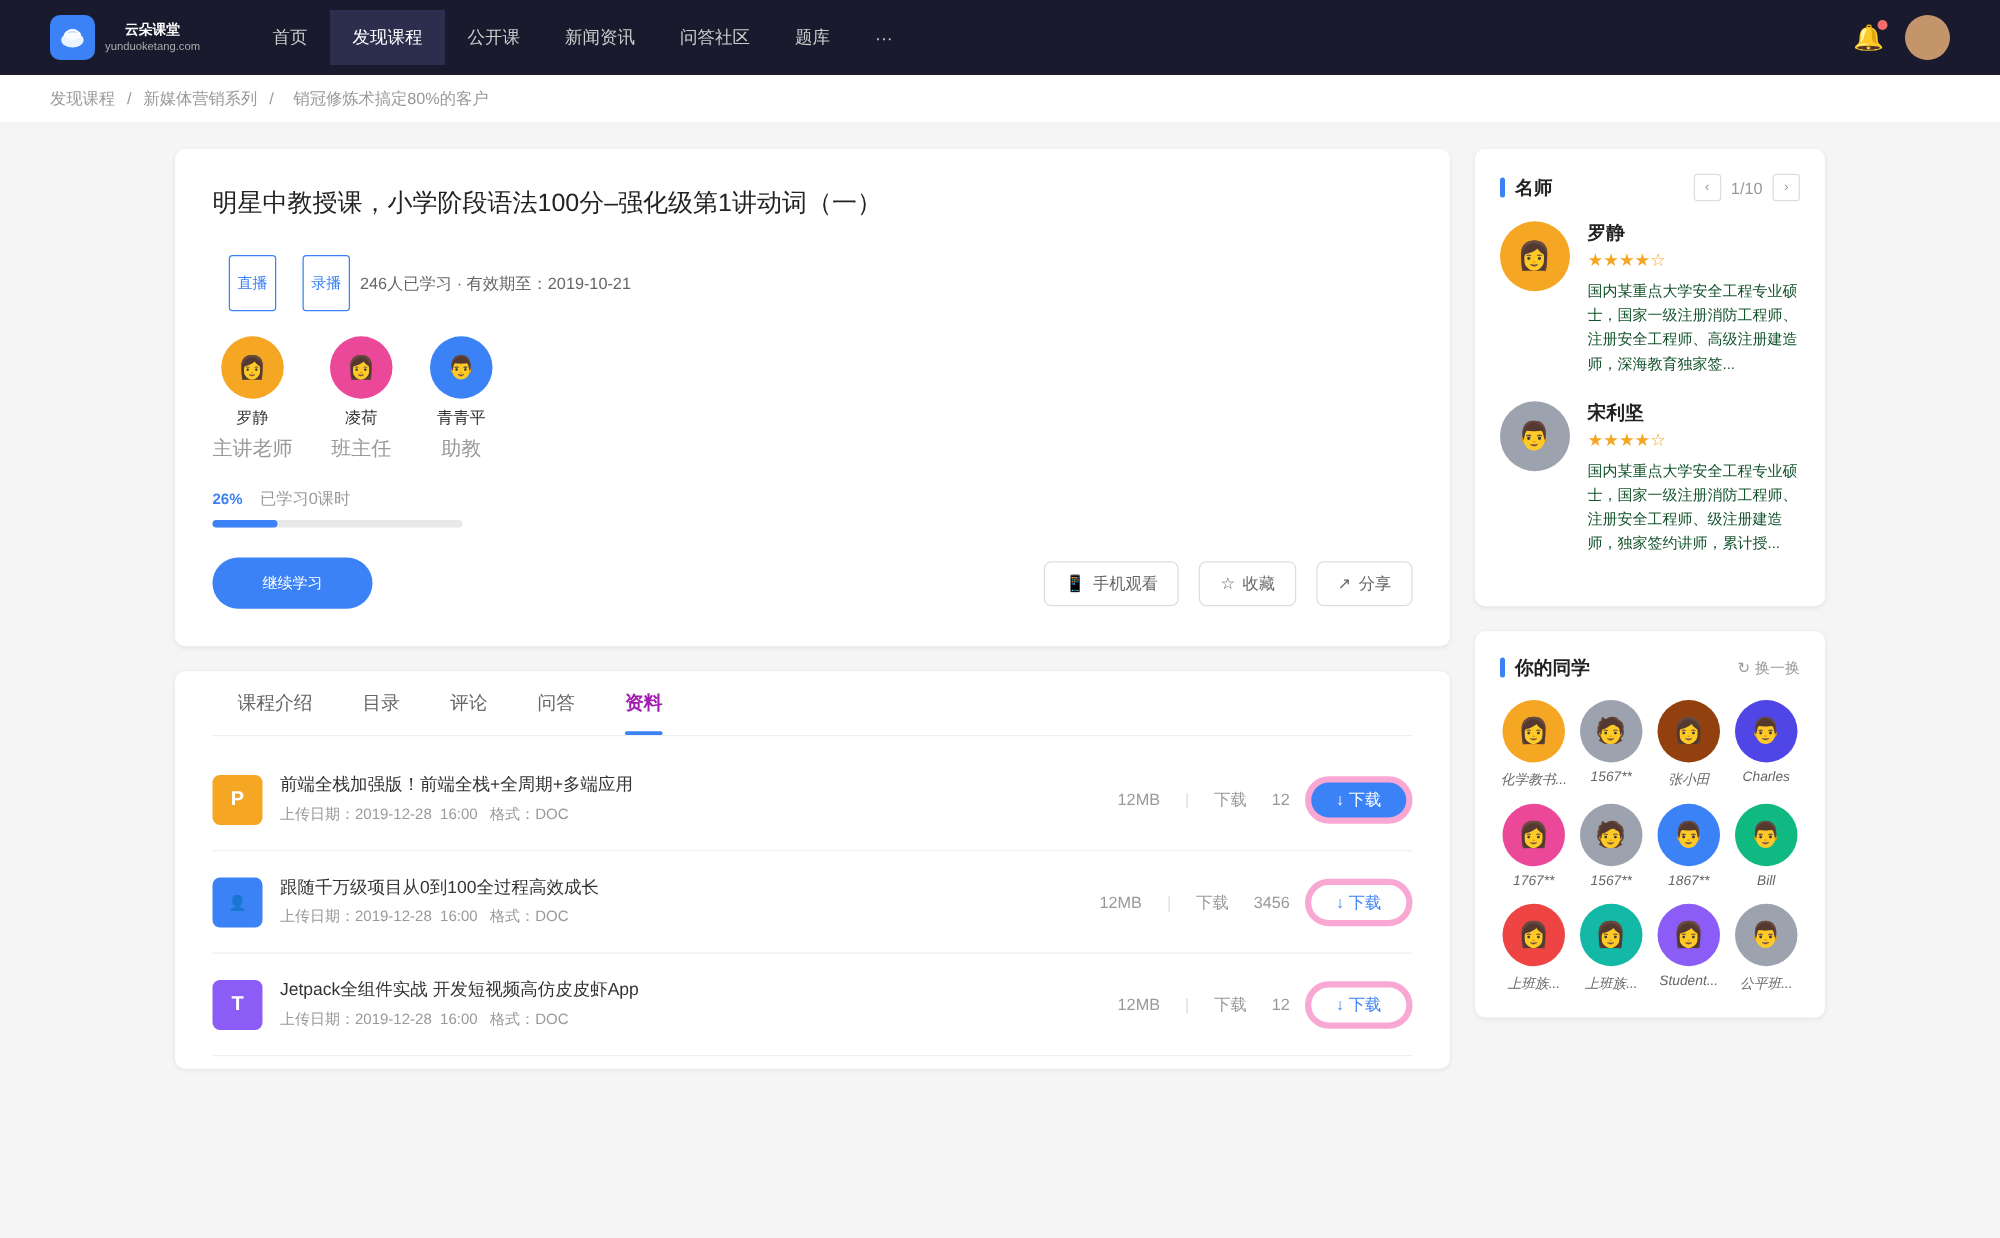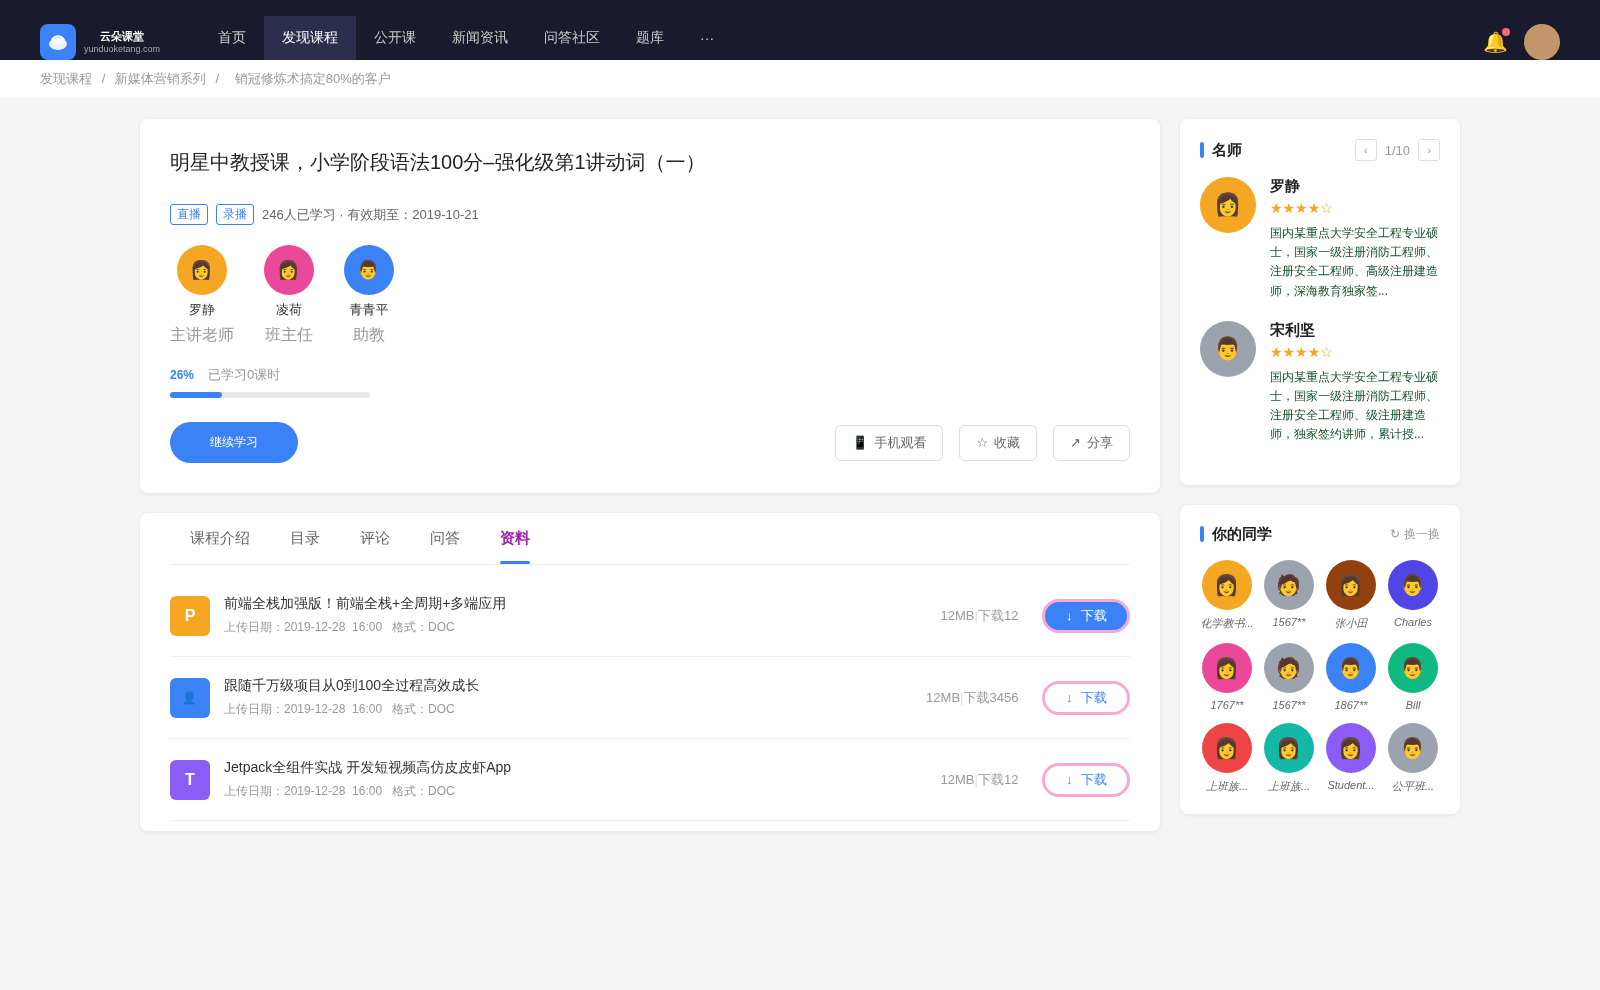--- a/index.html
+++ b/index.html
@@ -1,19 +1,19 @@
 <!DOCTYPE html>
 <html><head>
   <meta charset="utf-8">
   <style>
     * { box-sizing: border-box; margin: 0; padding: 0; }
     body { font-family: -apple-system, BlinkMacSystemFont, 'PingFang SC', 'Microsoft YaHei', sans-serif; background: #f5f5f5; font-size: 14px; color: #333; }
 
     
-    .navbar { background: #1a1a2e; display: flex; align-items: flex-end; height: 60px; padding: 0 40px; }
+    .navbar { background: #1a1a2e; display: flex; align-items: center; height: 60px; padding: 0 40px; }
     .logo-area { display: flex; align-items: center; margin-right: 40px; }
     .logo-box { background: #3b82f6; border-radius: 8px; width: 36px; height: 36px; display: flex; align-items: center; justify-content: center; margin-right: 8px; }
     .logo-text { color: #fff; font-size: 11px; font-weight: bold; line-height: 1.2; text-align: center; }
     .logo-sub { color: #aaa; font-size: 9px; }
     .nav-items { display: flex; gap: 0; flex: 1; }
     .nav-item { color: #ccc; padding: 0 18px; height: 44px; display: flex; align-items: center; cursor: pointer; font-size: 14px; }
     .nav-item.active { background: #2d2d4e; color: #fff; }
     .nav-right { display: flex; align-items: center; gap: 16px; margin-left: auto; }
     .bell-icon { color: #fff; font-size: 20px; position: relative; cursor: pointer; }
     .bell-dot { position: absolute; top: -2px; right: -2px; width: 8px; height: 8px; background: #f56c6c; border-radius: 50%; }
@@ -26,21 +26,21 @@
 
     
     .main-layout { display: flex; gap: 20px; padding: 20px 40px; max-width: 1400px; margin: 0 auto; }
     .content-area { flex: 1; }
     .sidebar { width: 280px; flex-shrink: 0; }
 
     
     .course-card { background: #fff; border-radius: 8px; padding: 30px; margin-bottom: 20px; box-shadow: 0 1px 4px rgba(0,0,0,0.08); }
     .course-title { font-size: 20px; font-weight: normal; color: #222; margin-bottom: 28px; }
     .course-tags { display: flex; align-items: center; gap: 8px; margin-bottom: 16px; }
-    .tag { border: 1px solid #3b82f6; color: #3b82f6; border-radius: 3px; padding: 1px 6px; font-size: 12px; }
+    .tag { border: 1px solid #3b82f6; color: #3b82f6; border-radius: 3px; padding: 13px 6px; font-size: 12px; margin-left: 13px; }
     .course-meta { color: #666; font-size: 13px; }
     .teachers { display: flex; gap: 30px; margin: 20px 0; }
     .teacher-item { display: flex; flex-direction: column; align-items: center; gap: 6px; }
     .teacher-avatar-circle { width: 50px; height: 50px; border-radius: 50%; display: flex; align-items: center; justify-content: center; font-size: 18px; color: #fff; }
     .teacher-name { font-size: 13px; color: #333; font-weight: 500; }
     .teacher-role { font-size: 16px; color: #999; }
     .progress-section { margin: 16px 0 24px; }
     .progress-label { color: #3b82f6; font-size: 12px; font-weight: bold; display: inline; }
     .progress-desc { color: #999; font-size: 13px; margin-left: 10px; }
     .progress-bar-bg { background: #e8e8e8; border-radius: 4px; height: 6px; margin-top: 8px; width: 200px; }
@@ -57,23 +57,23 @@
     .tab-item.active { color: #a21caf; font-weight: 700; }
     .tab-item.active::after { content: ''; position: absolute; bottom: 0; left: 50%; transform: translateX(-50%); width: 30px; height: 3px; background: #3b82f6; border-radius: 2px; }
 
     
     .resource-list { padding: 10px 0; }
     .resource-item { display: flex; align-items: center; padding: 20px 0; border-bottom: 1px solid #f0f0f0; }
     .resource-icon { width: 40px; height: 40px; border-radius: 6px; display: flex; align-items: center; justify-content: center; font-size: 16px; color: #fff; font-weight: bold; margin-right: 14px; flex-shrink: 0; }
     .resource-info { flex: 1; }
     .resource-title { font-size: 14px; color: #333; font-weight: 500; margin-bottom: 6px; }
     .resource-meta { font-size: 12px; color: #999; }
-    .resource-stats { display: flex; align-items: center; gap: 0; color: #999; font-size: 13px; margin: 0 24px; white-space: nowrap; justify-content: flex-end; }
+    .resource-stats { display: flex; align-items: center; gap: 20px; color: #999; font-size: 13px; margin: 0 12px; white-space: nowrap; justify-content: flex-end; }
     .resource-stats .divider { color: #ddd; }
-    .btn-download { border: 3px solid #f9a8d4; color: #3b82f6; background: #fff; border-radius: 20px; padding: 5px 20px; cursor: pointer; font-size: 13px; display: flex; align-items: center; gap: 6px; white-space: nowrap; font-family: Liberation Mono, monospace; }
+    .btn-download { border: 5px solid #f9a8d4; color: #3b82f6; background: #fff; border-radius: 20px; padding: 5px 20px; cursor: pointer; font-size: 13px; display: flex; align-items: center; gap: 6px; white-space: nowrap; }
     .btn-download.filled { background: #3b82f6; color: #fff; }
 
     
     .sidebar-card { background: #fff; border-radius: 8px; padding: 20px; margin-bottom: 20px; box-shadow: 0 1px 4px rgba(0,0,0,0.08); }
     .sidebar-nav { display: flex; align-items: center; gap: 8px; font-size: 13px; color: #999; margin-left: auto; }
     .sidebar-nav-btn { width: 22px; height: 22px; border: 1px solid #ddd; border-radius: 3px; display: flex; align-items: center; justify-content: center; cursor: pointer; font-size: 11px; }
     .teacher-card { display: flex; gap: 14px; margin-bottom: 20px; }
     .teacher-card-avatar-circle { width: 56px; height: 56px; border-radius: 50%; display: flex; align-items: center; justify-content: center; font-size: 22px; color: #fff; flex-shrink: 0; }
     .teacher-card-info { flex: 1; }
     .teacher-card-name { font-size: 15px; font-weight: bold; color: #222; margin-bottom: 4px; }

